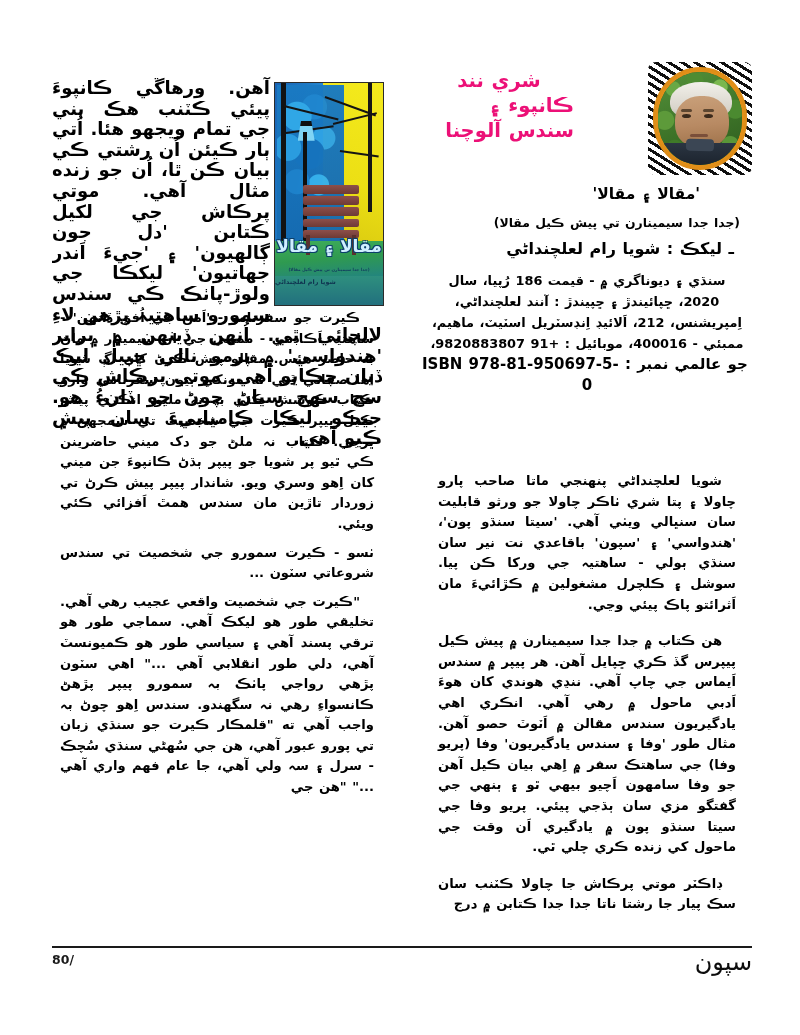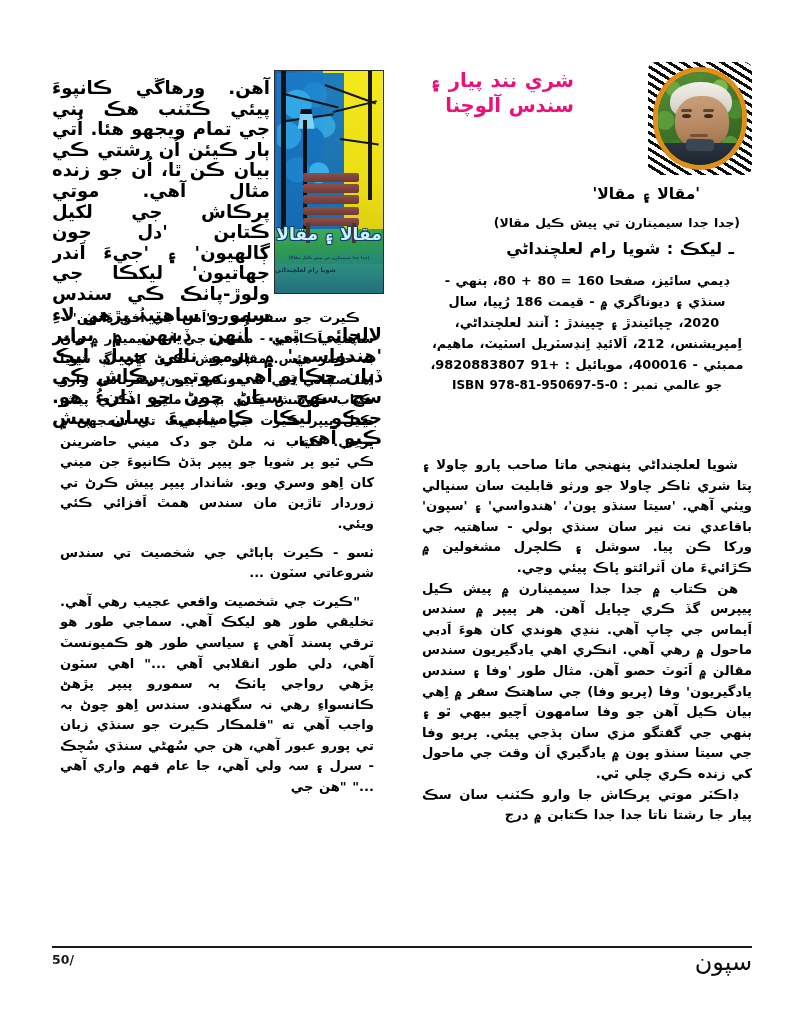--- a/index.html
+++ b/index.html
@@ -230,43 +230,43 @@
     top: 208px;
     width: 330px;
     direction: rtl;
     text-align: justify;
     text-align-last: center;
     font-size: 12.9px;
     line-height: 21px;
     font-weight: 700;
   }
   .biblio .isbn-line {
-    text-align: right;
-    font-size: 12px;
+    text-align: left;
+    font-size: 15px;
   }
 
   .right-body {
     position: absolute;
     right: 0;
     top: 393px;
     width: 330px;
     direction: rtl;
     text-align: justify;
     text-align-last: right;
     font-size: 13.1px;
     line-height: 20.6px;
     font-weight: 700;
   }
-  .right-body p { margin: 0; text-indent: 14px; }
+  .right-body p { margin: 16px; text-indent: 14px; }
 
   
   .cover {
     position: absolute;
     left: 222px;
-    top: 8px;
+    top: 20px;
     width: 108px;
     height: 222px;
     border: 1.5px solid #2b2b2b;
     overflow: hidden;
     background: #1c4f8a;
   }
   .cv-sky {
     position: absolute; inset: 0;
     background: linear-gradient(100deg, #1a63b4 0%, #1f7cc7 24%, #2a8fd6 38%, #e8e014 52%, #f2e81a 100%);
   }
@@ -485,21 +485,21 @@
 
   <div class="content">
 
     <div class="cols">
 
       <div class="col col-right">
 
         <div class="headerblock">
 
           <div class="head-title">
-            <div>شري نند پيار ۽</div>
+            <div>شري نند ڪانپوء ۽</div>
             <div>سندس آلوچنا</div>
           </div>
 
           <div class="portrait-wrap">
             <div class="portrait-stripes"></div>
             <div class="portrait-ring">
               <div class="portrait-photo">
                 <div class="ph-foliage"></div>
                 <div class="ph-hair"></div>
                 <div class="ph-face"></div>
@@ -512,48 +512,47 @@
                 <div class="ph-collar"></div>
               </div>
             </div>
           </div>
 
           <div class="head-subtitle">'مقالا ۽ مقالا'</div>
           <div class="head-paren">(جدا جدا سيمينارن تي پيش ڪيل مقالا)</div>
           <div class="head-author">ـ ليکڪ : شويا رام لعلچنداڻي</div>
 
           <div class="biblio">
-            <div>ڊيمي سائيز، صفحا 160 = 80 + 80، ٻنهي -</div>
             <div>سنڌي ۽ ديوناگري ۾ - قيمت 186 رُپيا، سال</div>
             <div>2020، ڇپائيندڙ ۽ ڇپيندڙ : آنند لعلچنداڻي،</div>
             <div>اِمپريشنس، 212، اَلائيڊ اِنڊسٽريل اسٽيٽ، ماهيم،</div>
             <div>ممبئي - 400016، موبائيل : +91 9820883807،</div>
             <div class="isbn-line">جو عالمي نمبر : ISBN 978-81-950697-5-0</div>
           </div>
 
         </div>
 
         <div class="right-body">
           <p>شويا لعلچنداڻي پنهنجي ماتا صاحب پارو چاولا ۽ پتا شري ٺاڪر چاولا جو ورثو قابليت سان سنڀالي ويٺي آهي. 'سيتا سنڌو پون'، 'هندواسي' ۽ 'سپون' باقاعدي نت نير سان سنڌي ٻولي - ساهتيہ جي ورکا ڪن پيا. سوشل ۽ ڪلچرل مشغولين ۾ ڪڙائيءَ مان اَثرائتو پاڪ پيئي وڃي.</p>
           <p>هن ڪتاب ۾ جدا جدا سيمينارن ۾ پيش ڪيل پيپرس گڏ ڪري ڇپايل آهن. هر پيپر ۾ سندس اَيماس جي چاپ آهي. ننڍي هوندي کان هوءَ اَدبي ماحول ۾ رهي آهي. انڪري اهي يادگيريون سندس مقالن ۾ اَٽوٽ حصو آهن. مثال طور 'وفا ۽ سندس يادگيريون' وفا (پريو وفا) جي ساهتڪ سفر ۾ اِهي بيان ڪيل آهن جو وفا سامهون اَچيو بيهي ٿو ۽ ٻنهي جي گفتگو مزي سان ٻڌجي پيئي. پريو وفا جي سيتا سنڌو پون ۾ يادگيري اَن وقت جي ماحول کي زنده ڪري چلي ٿي.</p>
-          <p>ڊاڪٽر موتي پرڪاش جا وارو ڪٽنب سان سڪ پيار جا رشتا ناتا جدا جدا ڪتابن ۾ درج</p>
+          <p>ڊاڪٽر موتي پرڪاش جا چاولا ڪٽنب سان سڪ پيار جا رشتا ناتا جدا جدا ڪتابن ۾ درج</p>
         </div>
 
       </div>
 
       <div class="col col-left">
 
         <div class="left-body-top">
           <div class="lbt-shape"></div>
           <p>آهن. ورهاڱي ڪانپوءَ پيئي ڪٽنب هڪ ٻني جي تمام ويجهو هئا. اُتي ٻار ڪيئن اُن رشتي ڪي بيان ڪن ٿا، اُن جو زنده مثال آهي. موتي پرڪاش جي لکيل ڪتابن 'دل جون ڳالهيون' ۽ 'جيءَ اَندر جهاتيون' ليکڪا جي ولوڙ-پاٺڪ ڪي سندس سمورو ساهتيہ پڙهن لاءِ لالچائي ٿي. اُنهن ڏينهن ۾ برابر 'هندواسي' ۾ پرمو نالي ڇپيل ليڪ ڏيان چڪايو آهي. موتي پرڪاش ڪي سچ سهج سياڻ چوڻ جو ڏانءُ هو. جيڪو ليڪا ڪاميابيءَ سان پيش ڪيو آهي.</p>
         </div>
 
         <div class="left-body-rest">
           <p>ڪيرت جو سفرنامو - 'اَمن جي اُفق ڏانهن' - ساهتيہ اَڪاڊمي - ممبئي جي ان سيمينار ۾ مان به حاضر هئس. مقالو پيش ڪرڻ کان اڳ شويا اها صفائي ڏني ته مونکي ٻيون سفرنامي وارو ڪتاب ڪوشش ڪئي به نہ مليو. انڪري پيش ڪيل پيپر ڪيرت جي شخصيت تي سمجهڻ ۾ ڀرجي. ڪتاب نہ ملڻ جو دک ميني حاضرينن ڪي ٿيو پر شويا جو پيپر ٻڌڻ ڪانپوءَ جن ميني کان اِهو وسري ويو. شاندار پيپر پيش ڪرڻ تي زوردار تاڙين مان سندس همٿ اَفزائي ڪئي ويئي.</p>
-          <p class="noindent">ٺسو - ڪيرت ٻاٻاڻي جي شخصيت تي سندس شروعاتي سٽون ...</p>
+          <p class="noindent">ٺسو - ڪيرت سمورو جي شخصيت تي سندس شروعاتي سٽون ...</p>
           <p>"ڪيرت جي شخصيت واقعي عجيب رهي آهي. تخليقي طور هو ليکڪ آهي. سماجي طور هو ترقي پسند آهي ۽ سياسي طور هو ڪميونسٽ آهي، دلي طور انقلابي آهي ..." اهي سٽون پڙهي رواجي پاٺڪ بہ سمورو پيپر پڙهڻ ڪانسواءِ رهي نہ سگهندو. سندس اِهو چوڻ بہ واجب آهي ته "قلمڪار ڪيرت جو سنڌي زبان تي پورو عبور آهي، هن جي سُهڻي سنڌي سُچڪ - سرل ۽ سہ ولي آهي، جا عام فهم واري آهي ..." "هن جي</p>
         </div>
 
       </div>
 
       <div class="cover">
         <div class="cv-sky"></div>
         <div class="cv-yellow"></div>
         <div class="cv-bluefoliage"></div>
         <div class="cv-trunk-l"></div>
@@ -584,17 +583,17 @@
         <div class="cv-title">مقالا ۽ مقالا</div>
         <div class="cv-sub1">(جدا جدا سيمينارن تي پيش ڪيل مقالا)</div>
         <div class="cv-sub2">شويا رام لعلچنداڻي</div>
       </div>
 
     </div>
   </div>
 
   <div class="footer-rule"></div>
   <div class="footer">
-    <div class="footer-page">50/</div>
+    <div class="footer-page">80/</div>
     <div class="footer-name">سپون</div>
   </div>
 
 </div>
 
 </body></html>

